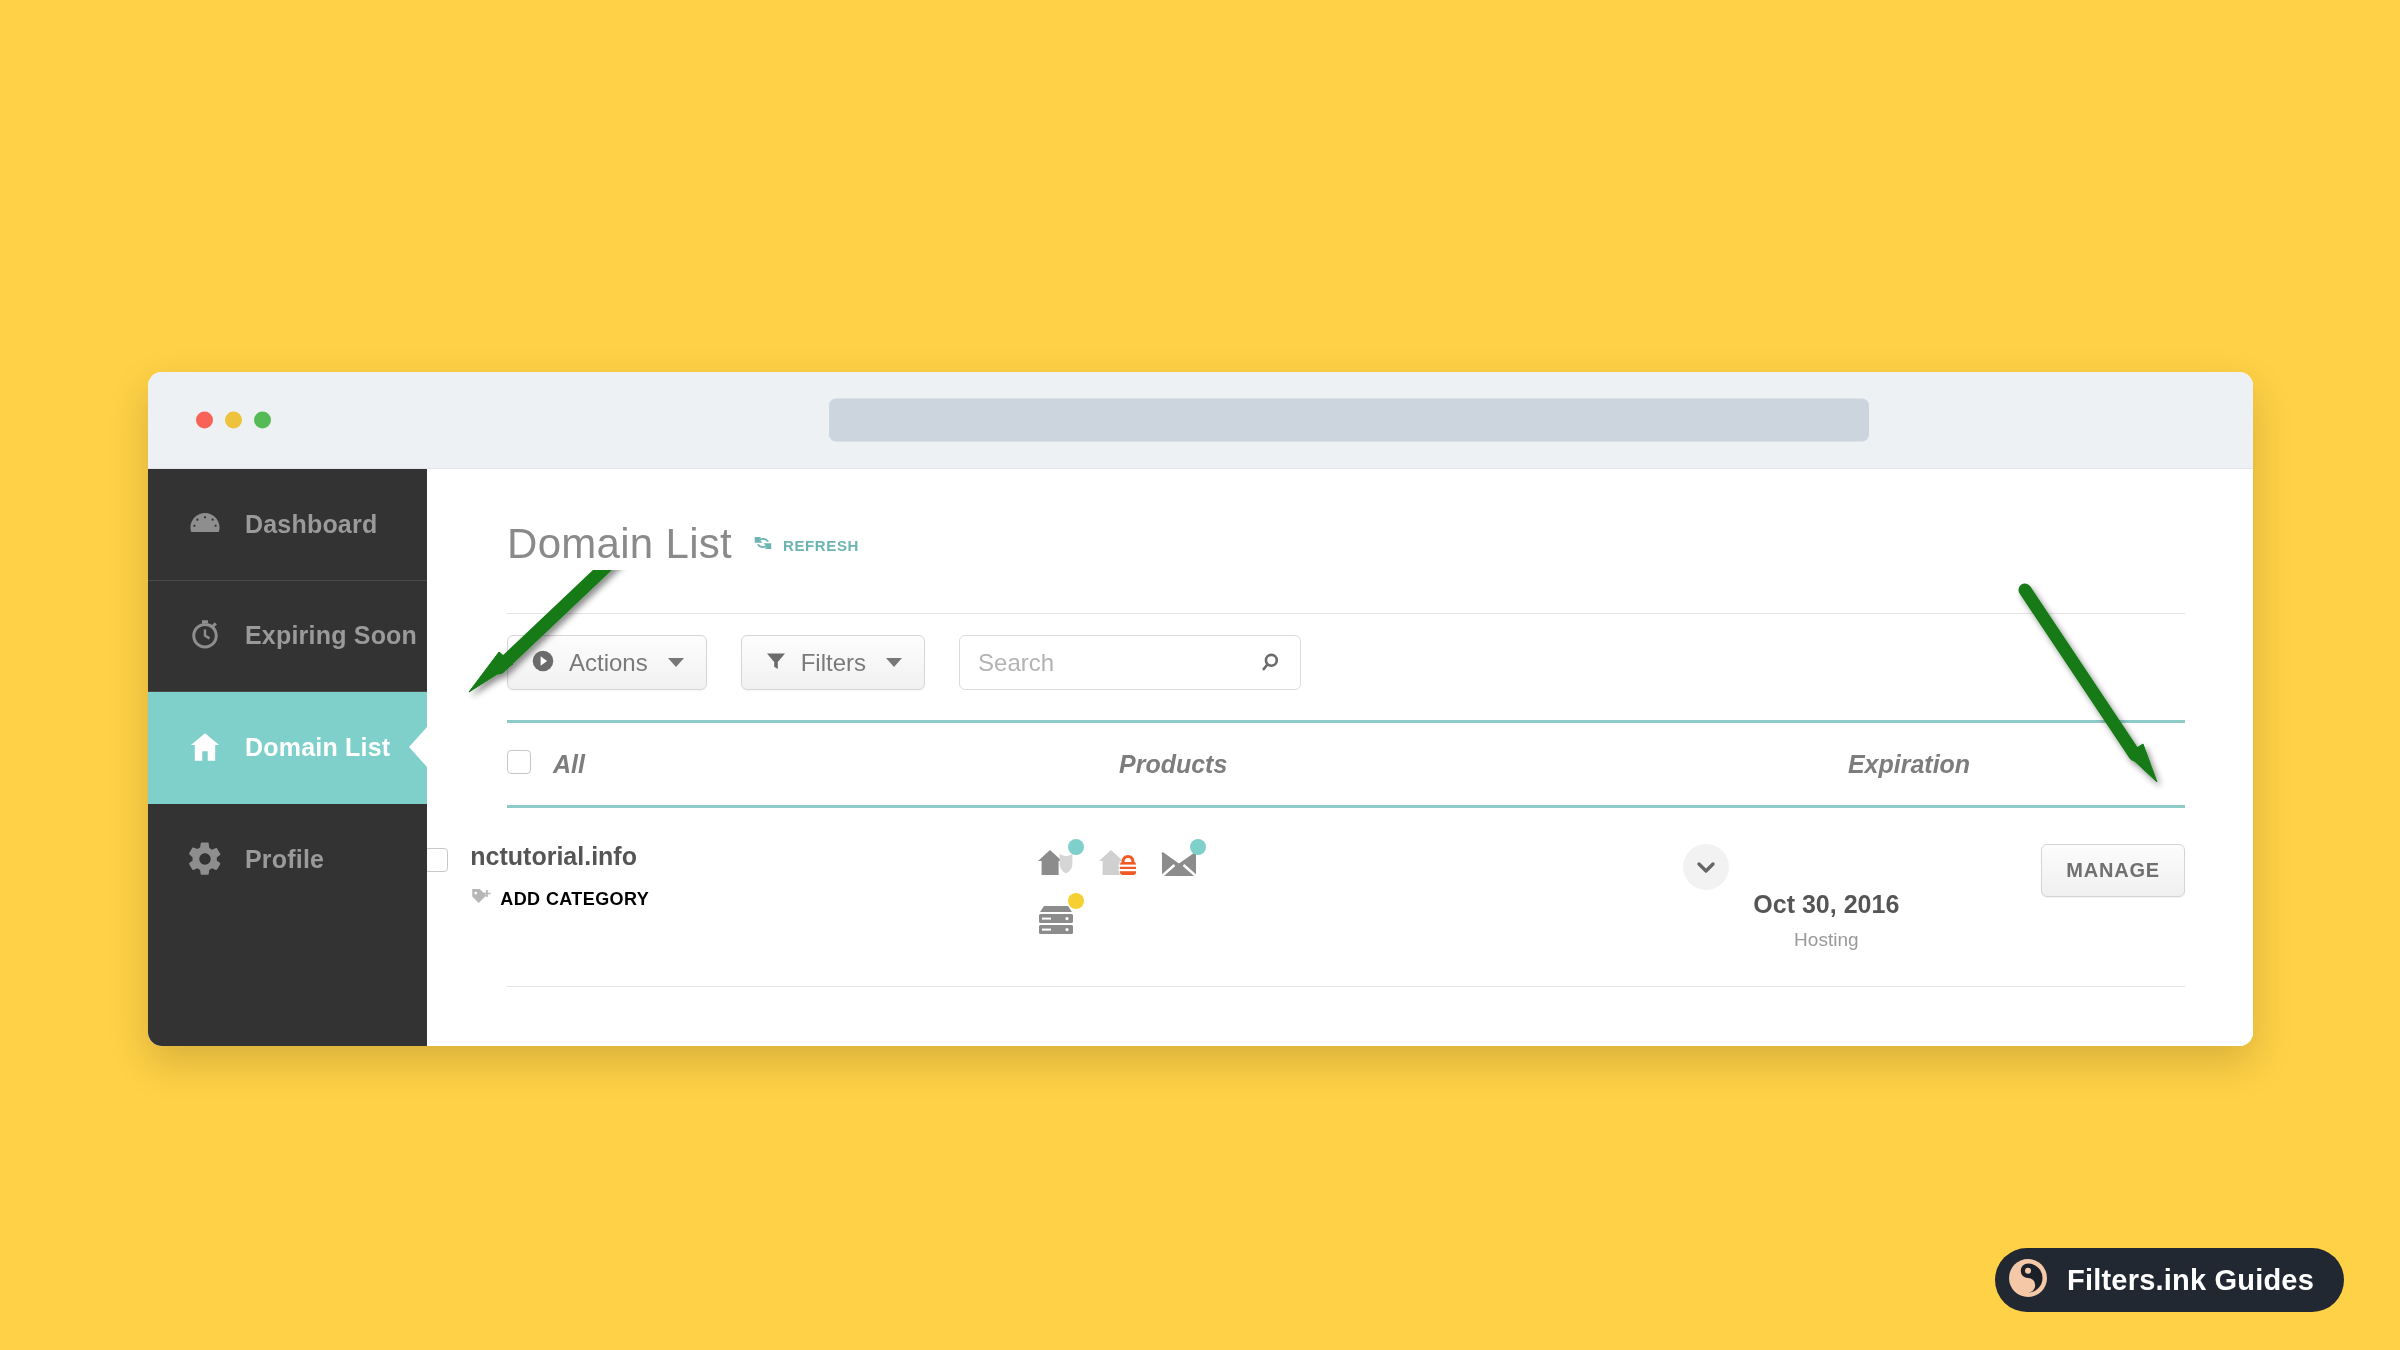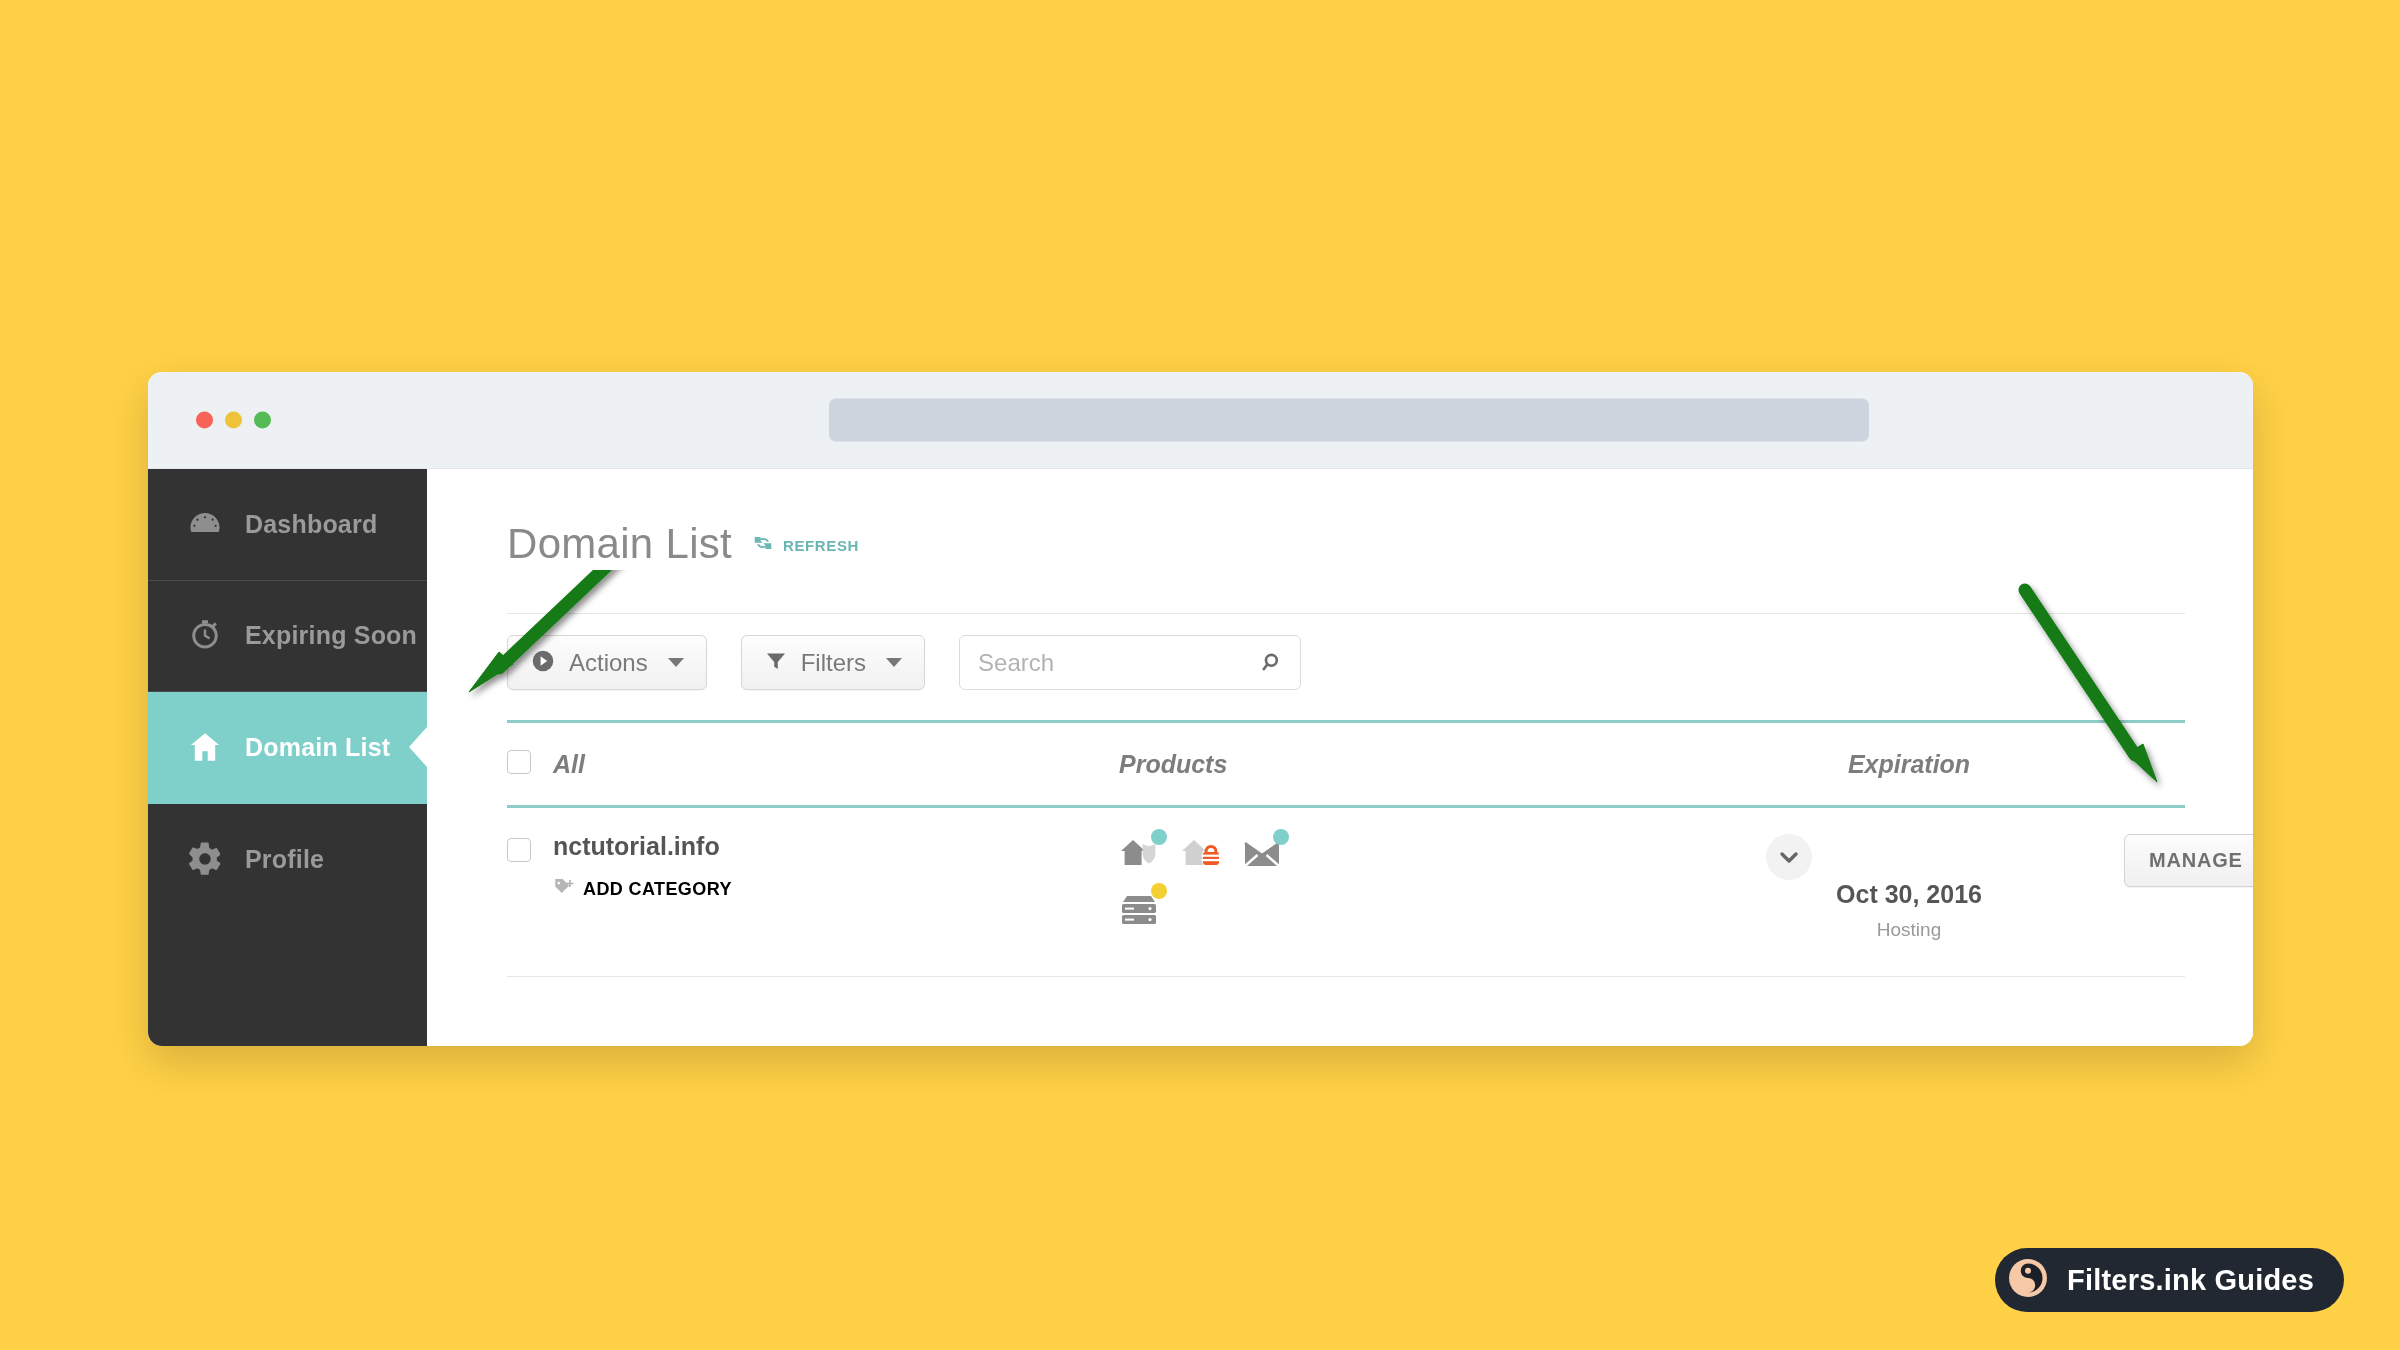--- a/index.html
+++ b/index.html
@@ -273,21 +273,21 @@
     cursor: pointer;
     flex: 0 0 24px;
   }
 
   .name-cell {
     display: flex;
     align-items: flex-start;
     gap: 22px;
   }
 
-  #table-body-row { padding-top: 26px; padding-bottom: 34px; }
+  #table-body-row { padding-top: 36px; padding-bottom: 34px; justify-content: flex-end; }
 
   .domain-name {
     font-size: 25px;
     font-weight: bold;
     color: #555555;
     line-height: 1;
     margin-bottom: 18px;
   }
 
   #add-category {

